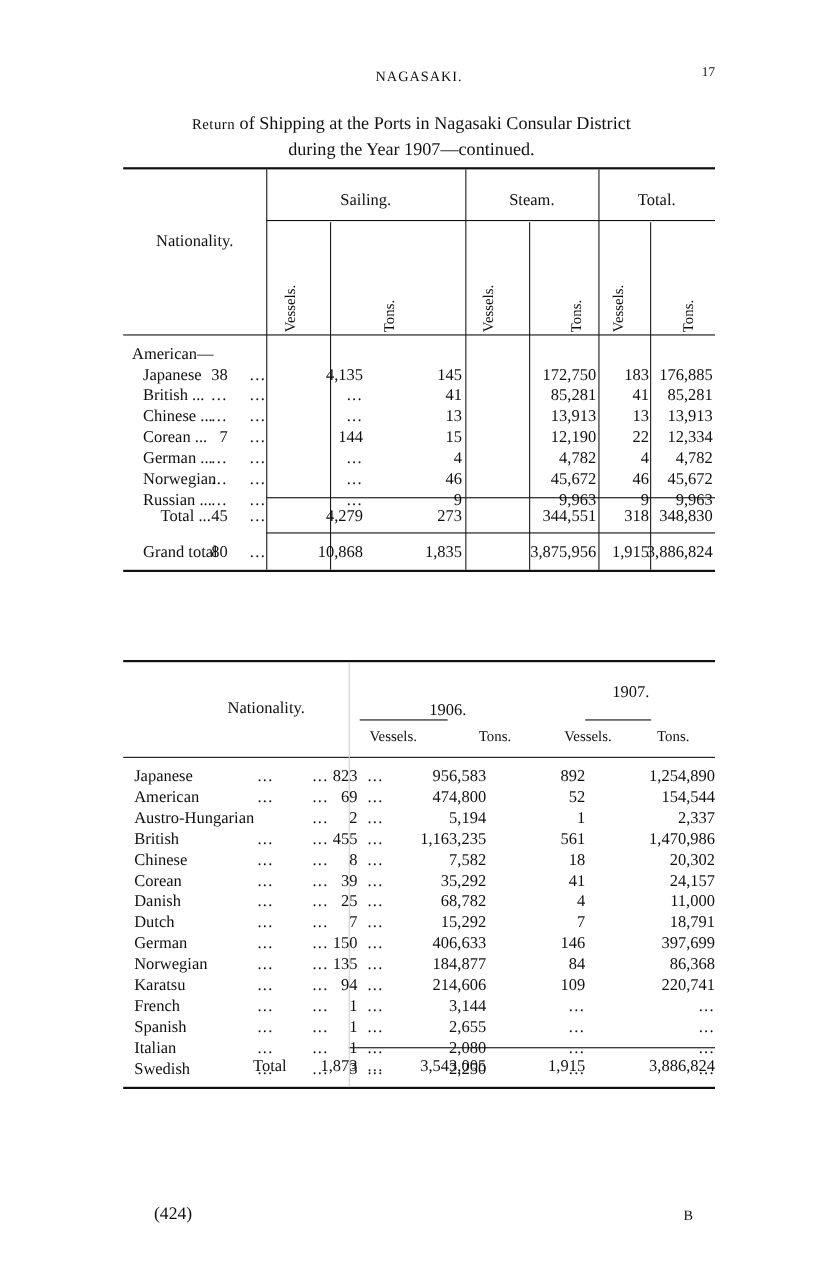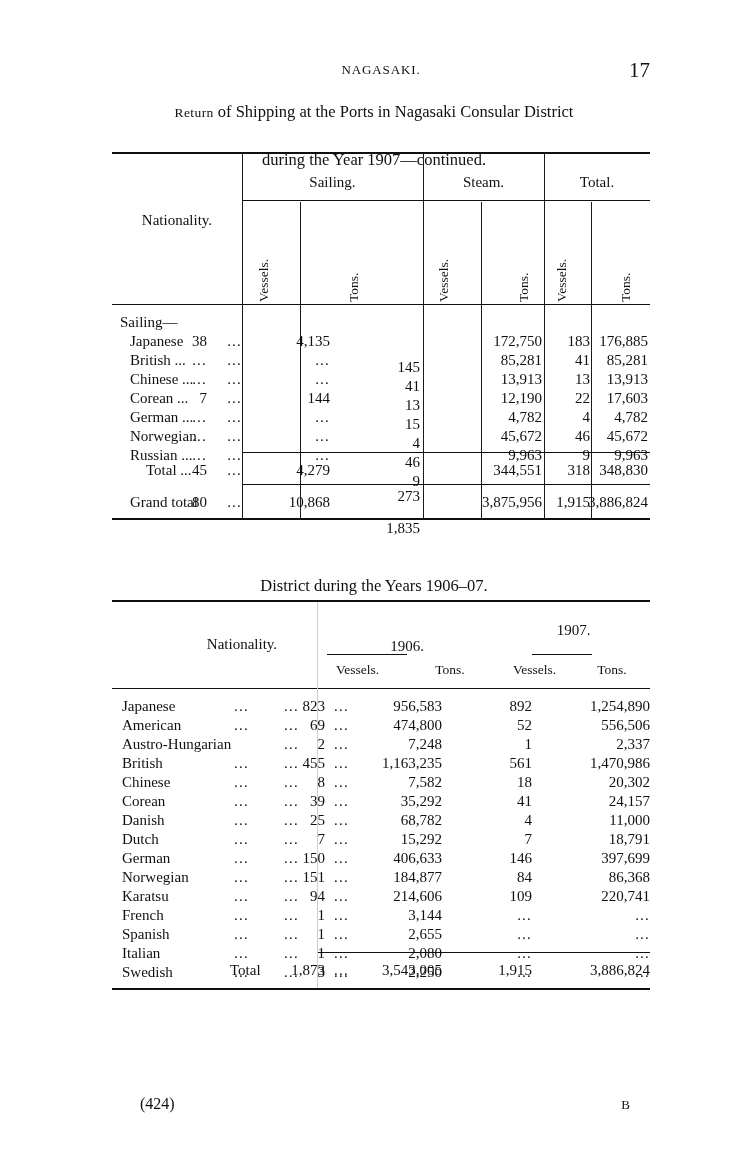--- a/index.html
+++ b/index.html
@@ -35,37 +35,37 @@
     position: absolute;
     left: 0; right: 0;
     text-align: center;
     font-size: 13px;
     letter-spacing: 0.9px;
   }
   .runhead .folio {
     position: absolute;
     right: 0;
     top: -4px;
-    font-size: 21px;
+    font-size: 12px;
   }
 
   
   .caption {
     position: absolute;
     width: 560px;
     left: 94px;
     text-align: center;
     font-size: 16.5px;
     line-height: 23px;
   }
   .caption .smallcaps {
     font-size: 13.5px;
     letter-spacing: 0.4px;
   }
-  .caption .cap1 { font-size: 16.5px; margin-top: 24px; }
+  .caption .cap1 { font-size: 16.5px; }
   #caption-1 { top: 100px; }
   #caption-2 { top: 550px; }
 
   
   .rule {
     position: absolute;
     background: #101010;
   }
   .rule.thick  { height: 2.4px; }
   .rule.medium { height: 1.4px; }
@@ -141,21 +141,21 @@
     position: absolute;
     top: 0;
     text-align: right;
     white-space: nowrap;
   }
   .t1row .c.dot { letter-spacing: 1.2px; }
 
   
   .c-sv { right: 443px; width: 54px; }
   .c-st { right: 320px; width: 92px; }
-  .c-mv { right: 230px; width: 54px; margin-top: 26px; }
+  .c-mv { right: 230px; width: 54px; }
   .c-mt { right: 108px; width: 92px; }
   .c-tv { right: 60px; width: 48px; }
   .c-tt { right: 2px; width: 92px; }
 
   
   #table2 {
     position: absolute;
     left: 112px;
     top: 600px;
     width: 538px;
@@ -278,21 +278,21 @@
         <span>Tons.</span>
       </div>
     <div class="rotcell" style="left:448px;">
         <span>Vessels.</span>
       </div>
     <div class="rotcell" style="left:512px;">
         <span>Tons.</span>
       </div>
 
     <div class="t1row" style="top:162px;">
-      <span class="nm">Sailing—</span>
+      <span class="nm">American—</span>
     </div>
 
     <div class="t1row" style="top:181px;">
       <span class="nm indent">Japanese</span>
       <span class="dots">...</span>
       <span class="c c-sv">38</span>
       <span class="c c-st">4,135</span>
       <span class="c c-mv">145</span>
       <span class="c c-mt">172,750</span>
       <span class="c c-tv">183</span>
@@ -322,21 +322,21 @@
     </div>
 
     <div class="t1row" style="top:238px;">
       <span class="nm indent">Corean ...</span>
       <span class="dots">...</span>
       <span class="c c-sv">7</span>
       <span class="c c-st">144</span>
       <span class="c c-mv">15</span>
       <span class="c c-mt">12,190</span>
       <span class="c c-tv">22</span>
-      <span class="c c-tt">17,603</span>
+      <span class="c c-tt">12,334</span>
     </div>
 
     <div class="t1row" style="top:257px;">
       <span class="nm indent">German ...</span>
       <span class="dots">...</span>
       <span class="c c-sv dot">...</span>
       <span class="c c-st dot">...</span>
       <span class="c c-mv">4</span>
       <span class="c c-mt">4,782</span>
       <span class="c c-tv">4</span>
@@ -382,21 +382,20 @@
       <span class="c c-sv">80</span>
       <span class="c c-st">10,868</span>
       <span class="c c-mv">1,835</span>
       <span class="c c-mt">3,875,956</span>
       <span class="c c-tv">1,915</span>
       <span class="c c-tt">3,886,824</span>
     </div>
   </div>
 
   <div class="caption" id="caption-2">
-    <div class="cap1">District during the Years 1906–07.</div>
   </div>
 
   <div id="table2">
 
     <div class="rule thick" style="left:0; top:0; width:538px;"></div>
     <div class="rule thin" style="left:215px; top:54px; width:80px;"></div>
     <div class="rule thin" style="left:420px; top:54px; width:60px;"></div>
     <div class="rule medium" style="left:0; top:88px; width:538px;"></div>
     <div class="rule thin" style="left:205px; top:352px; width:333px;"></div>
     <div class="rule thick" style="left:0; top:388px; width:538px;"></div>
@@ -424,29 +423,29 @@
     </div>
 
     <div class="t2row" style="top:117px;">
       <span class="nm">American</span>
       <span class="d1">...</span>
       <span class="d2">...</span>
       <span class="d3">...</span>
       <span class="c y-v1">69</span>
       <span class="c y-t1">474,800</span>
       <span class="c y-v2">52</span>
-      <span class="c y-t2">556,506</span>
+      <span class="c y-t2">154,544</span>
     </div>
 
     <div class="t2row" style="top:136px;">
       <span class="nm">Austro-Hungarian</span>
       <span class="d2">...</span>
       <span class="d3">...</span>
       <span class="c y-v1">2</span>
-      <span class="c y-t1">7,248</span>
+      <span class="c y-t1">5,194</span>
       <span class="c y-v2">1</span>
       <span class="c y-t2">2,337</span>
     </div>
 
     <div class="t2row" style="top:155px;">
       <span class="nm">British</span>
       <span class="d1">...</span>
       <span class="d2">...</span>
       <span class="d3">...</span>
       <span class="c y-v1">455</span>
@@ -508,21 +507,21 @@
       <span class="c y-t1">406,633</span>
       <span class="c y-v2">146</span>
       <span class="c y-t2">397,699</span>
     </div>
 
     <div class="t2row" style="top:269px;">
       <span class="nm">Norwegian</span>
       <span class="d1">...</span>
       <span class="d2">...</span>
       <span class="d3">...</span>
-      <span class="c y-v1">151</span>
+      <span class="c y-v1">135</span>
       <span class="c y-t1">184,877</span>
       <span class="c y-v2">84</span>
       <span class="c y-t2">86,368</span>
     </div>
 
     <div class="t2row" style="top:288px;">
       <span class="nm">Karatsu</span>
       <span class="d1">...</span>
       <span class="d2">...</span>
       <span class="d3">...</span>

